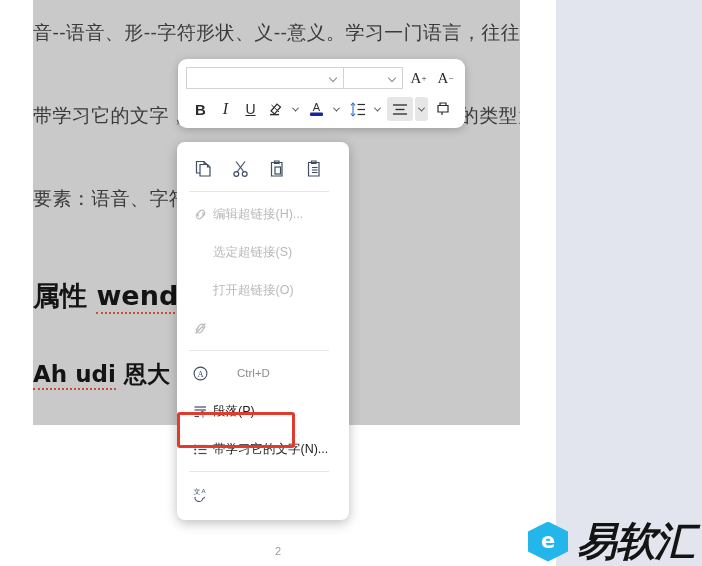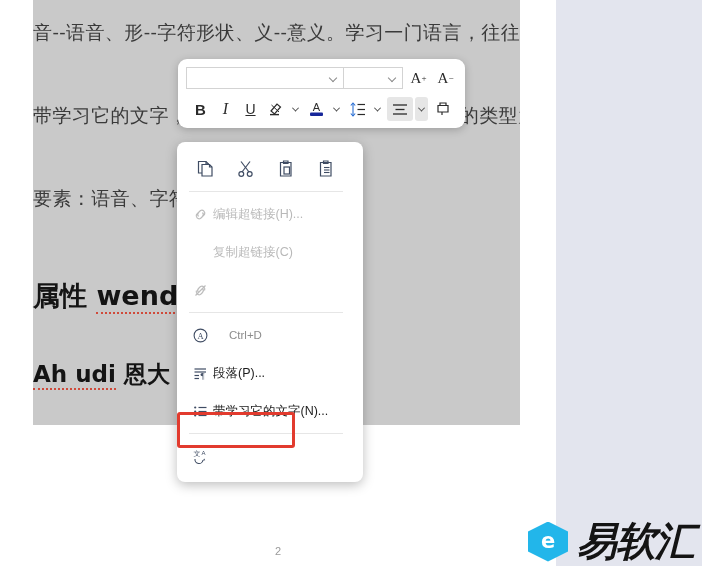--- a/index.html
+++ b/index.html
@@ -225,21 +225,21 @@
   }
   .bold-g  { font-family:"Liberation Sans",sans-serif; font-weight:bold; font-size:15px; }
   .ital-g  { font-family:"Liberation Serif",serif; font-style:italic; font-size:16px; }
   .und-g   { font-family:"Liberation Sans",sans-serif; font-size:14px; text-decoration:underline; }
 
   
   #context-menu {
     position: absolute;
     left: 177px;
     top: 142px;
-    width: 186px;
+    width: 172px;
     background: #ffffff;
     border-radius: 8px;
     box-shadow: 0 3px 12px rgba(0,0,0,0.26);
     padding: 6px 8px 7px 0;
     box-sizing: border-box;
   }
   #cm-iconrow {
     display: flex;
     align-items: center;
     height: 40px;
@@ -277,21 +277,21 @@
     justify-content: center;
     color: #4a5a73;
   }
   .cm-item .cm-lbl {
     flex: 1;
     white-space: nowrap;
   }
   .cm-item .cm-acc {
     font-size: 11.5px;
     color: #8d8d8d;
-    margin-left: 16px;
+    margin-left: 24px;
   }
   .cm-item.disabled .cm-lbl,
   .cm-item.disabled .cm-ico { color: #b9b9b9; }
 
   
   #red-highlight {
     position: absolute;
     left: 177px;
     top: 412px;
     width: 118px;
@@ -500,26 +500,30 @@
   <div class="cm-item disabled">
     <span class="cm-ico">
       <svg width="17" height="17" viewBox="0 0 17 17">
         <path d="M6.5 10.5 a3 3 0 0 1 0-4 L8.5 4.5 a3 3 0 0 1 4 4 L11 10" fill="none" stroke="#bcbcbc" stroke-width="1.2"></path>
         <path d="M10.5 6.5 a3 3 0 0 1 0 4 L8.5 12.5 a3 3 0 0 1 -4 -4 L6 7" fill="none" stroke="#bcbcbc" stroke-width="1.2"></path>
       </svg>
     </span>
     <span class="cm-lbl">编辑超链接(H)...</span>
   </div>
 
-
-
   <div class="cm-item disabled">
     <span class="cm-ico"></span>
-    <span class="cm-lbl">复制超链接(C)</span>
-  </div>
+    <span class="cm-lbl">选定超链接(S)</span>
+  </div>
+
+  <div class="cm-item disabled">
+    <span class="cm-ico"></span>
+    <span class="cm-lbl">打开超链接(O)</span>
+  </div>
+
 
   <div class="cm-item disabled">
     <span class="cm-ico">
       <svg width="17" height="17" viewBox="0 0 17 17">
         <path d="M6.5 10.5 a3 3 0 0 1 0-4 L8.5 4.5 a3 3 0 0 1 4 4" fill="none" stroke="#bcbcbc" stroke-width="1.2"></path>
         <path d="M10.5 6.5 a3 3 0 0 1 0 4 L8.5 12.5 a3 3 0 0 1 -4 -4" fill="none" stroke="#bcbcbc" stroke-width="1.2"></path>
         <line x1="3.5" y1="13.5" x2="13.5" y2="3.5" stroke="#bcbcbc" stroke-width="1.2"></line>
       </svg>
     </span>
   </div>

